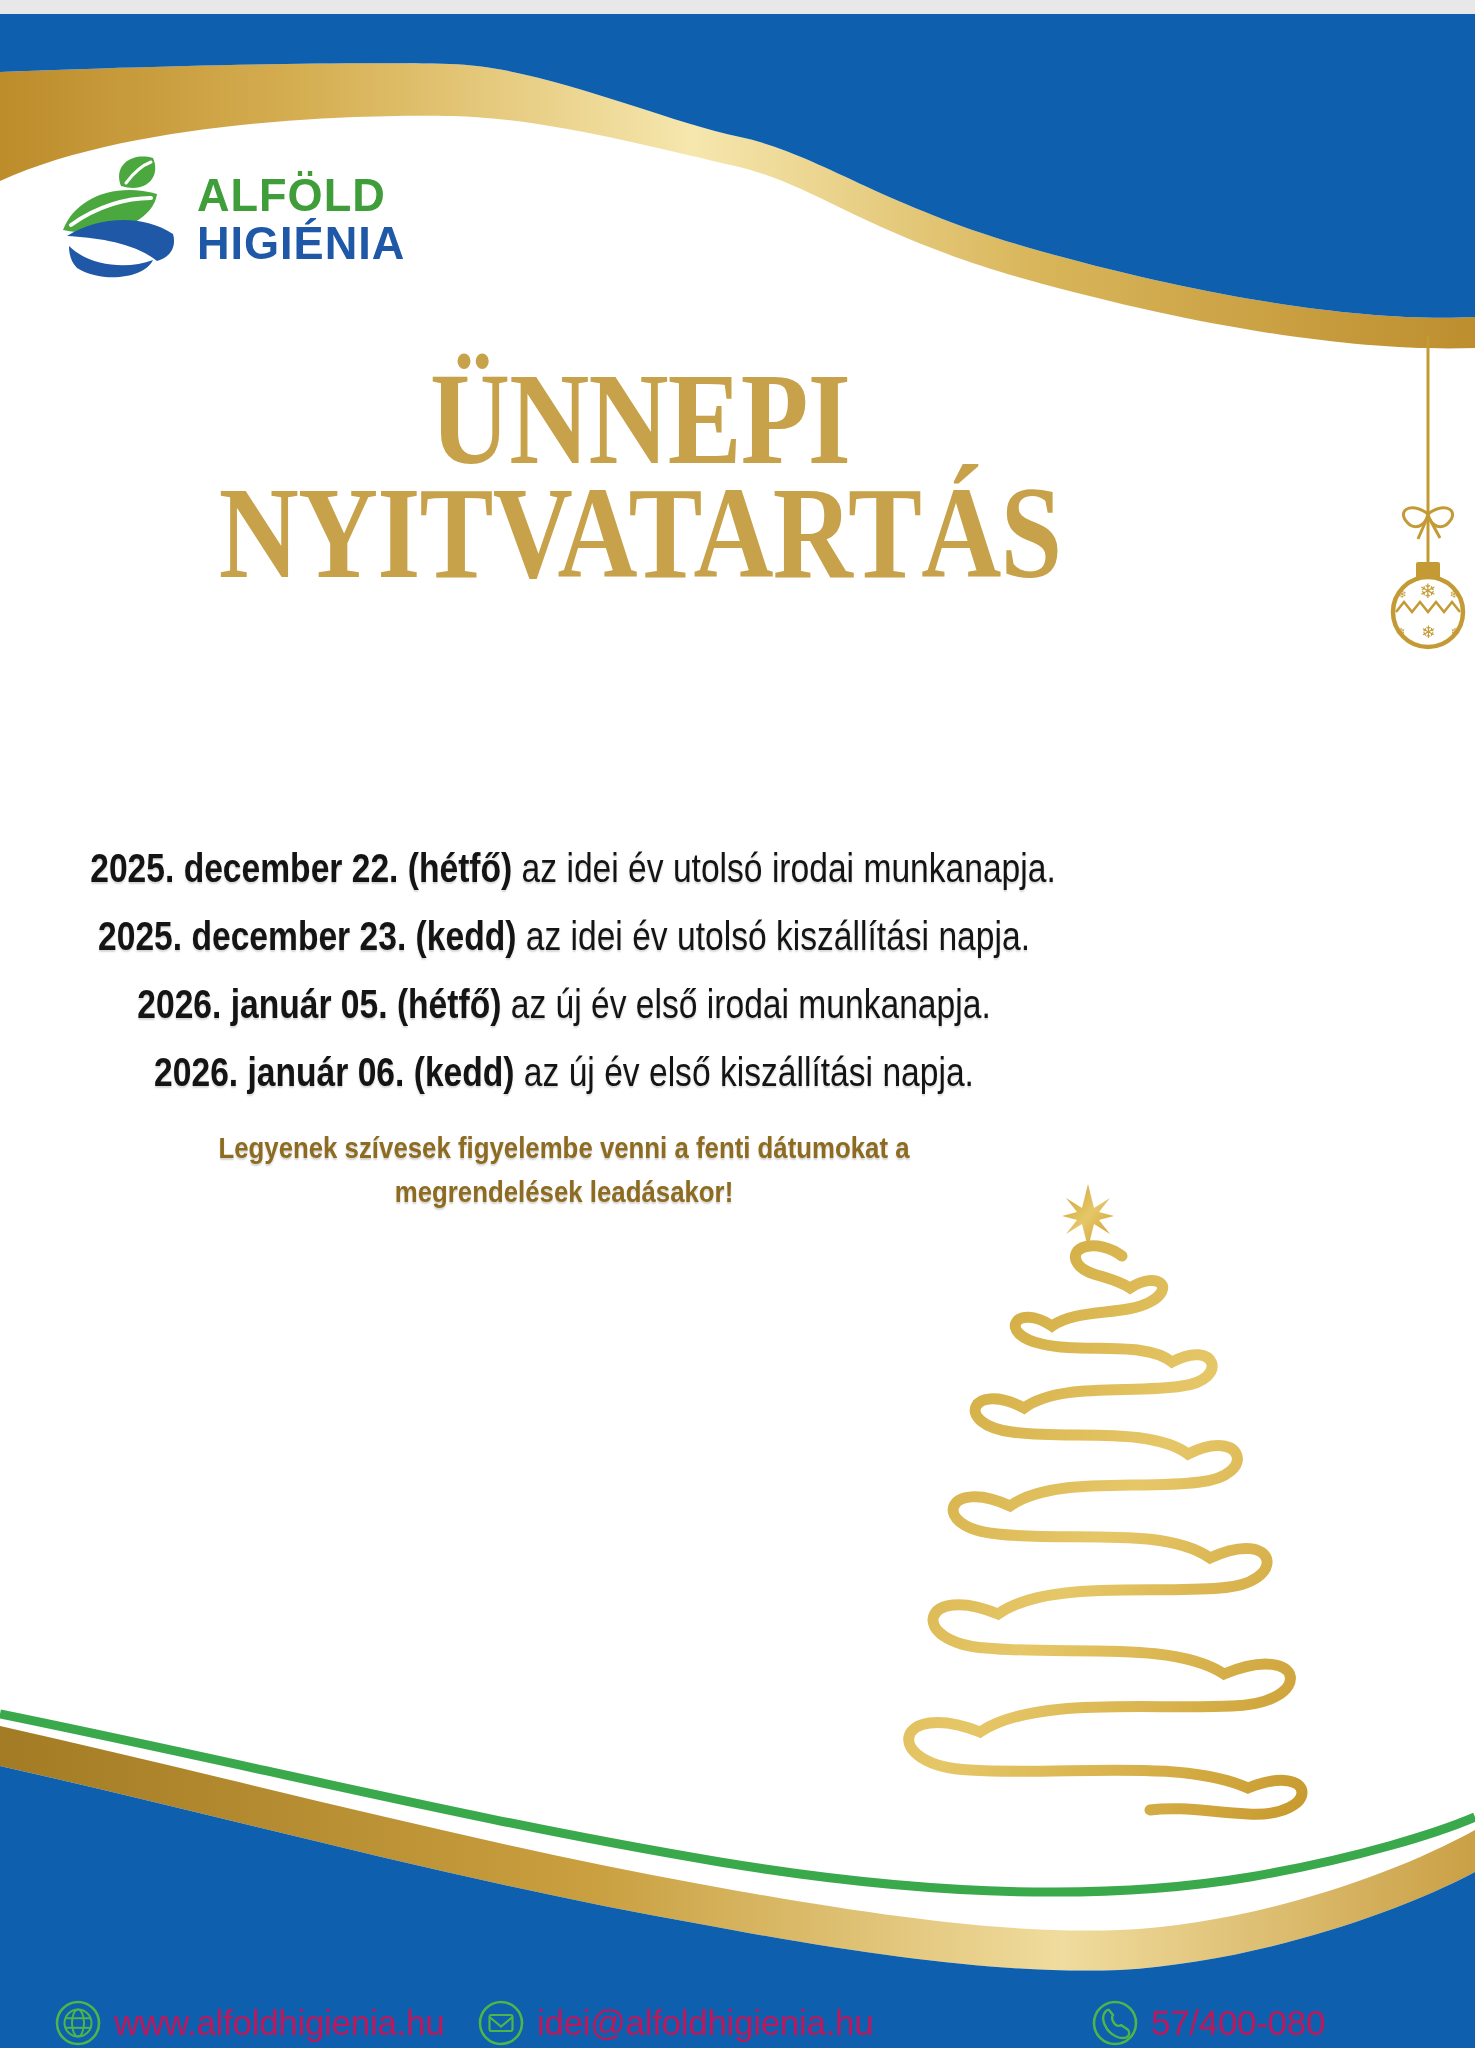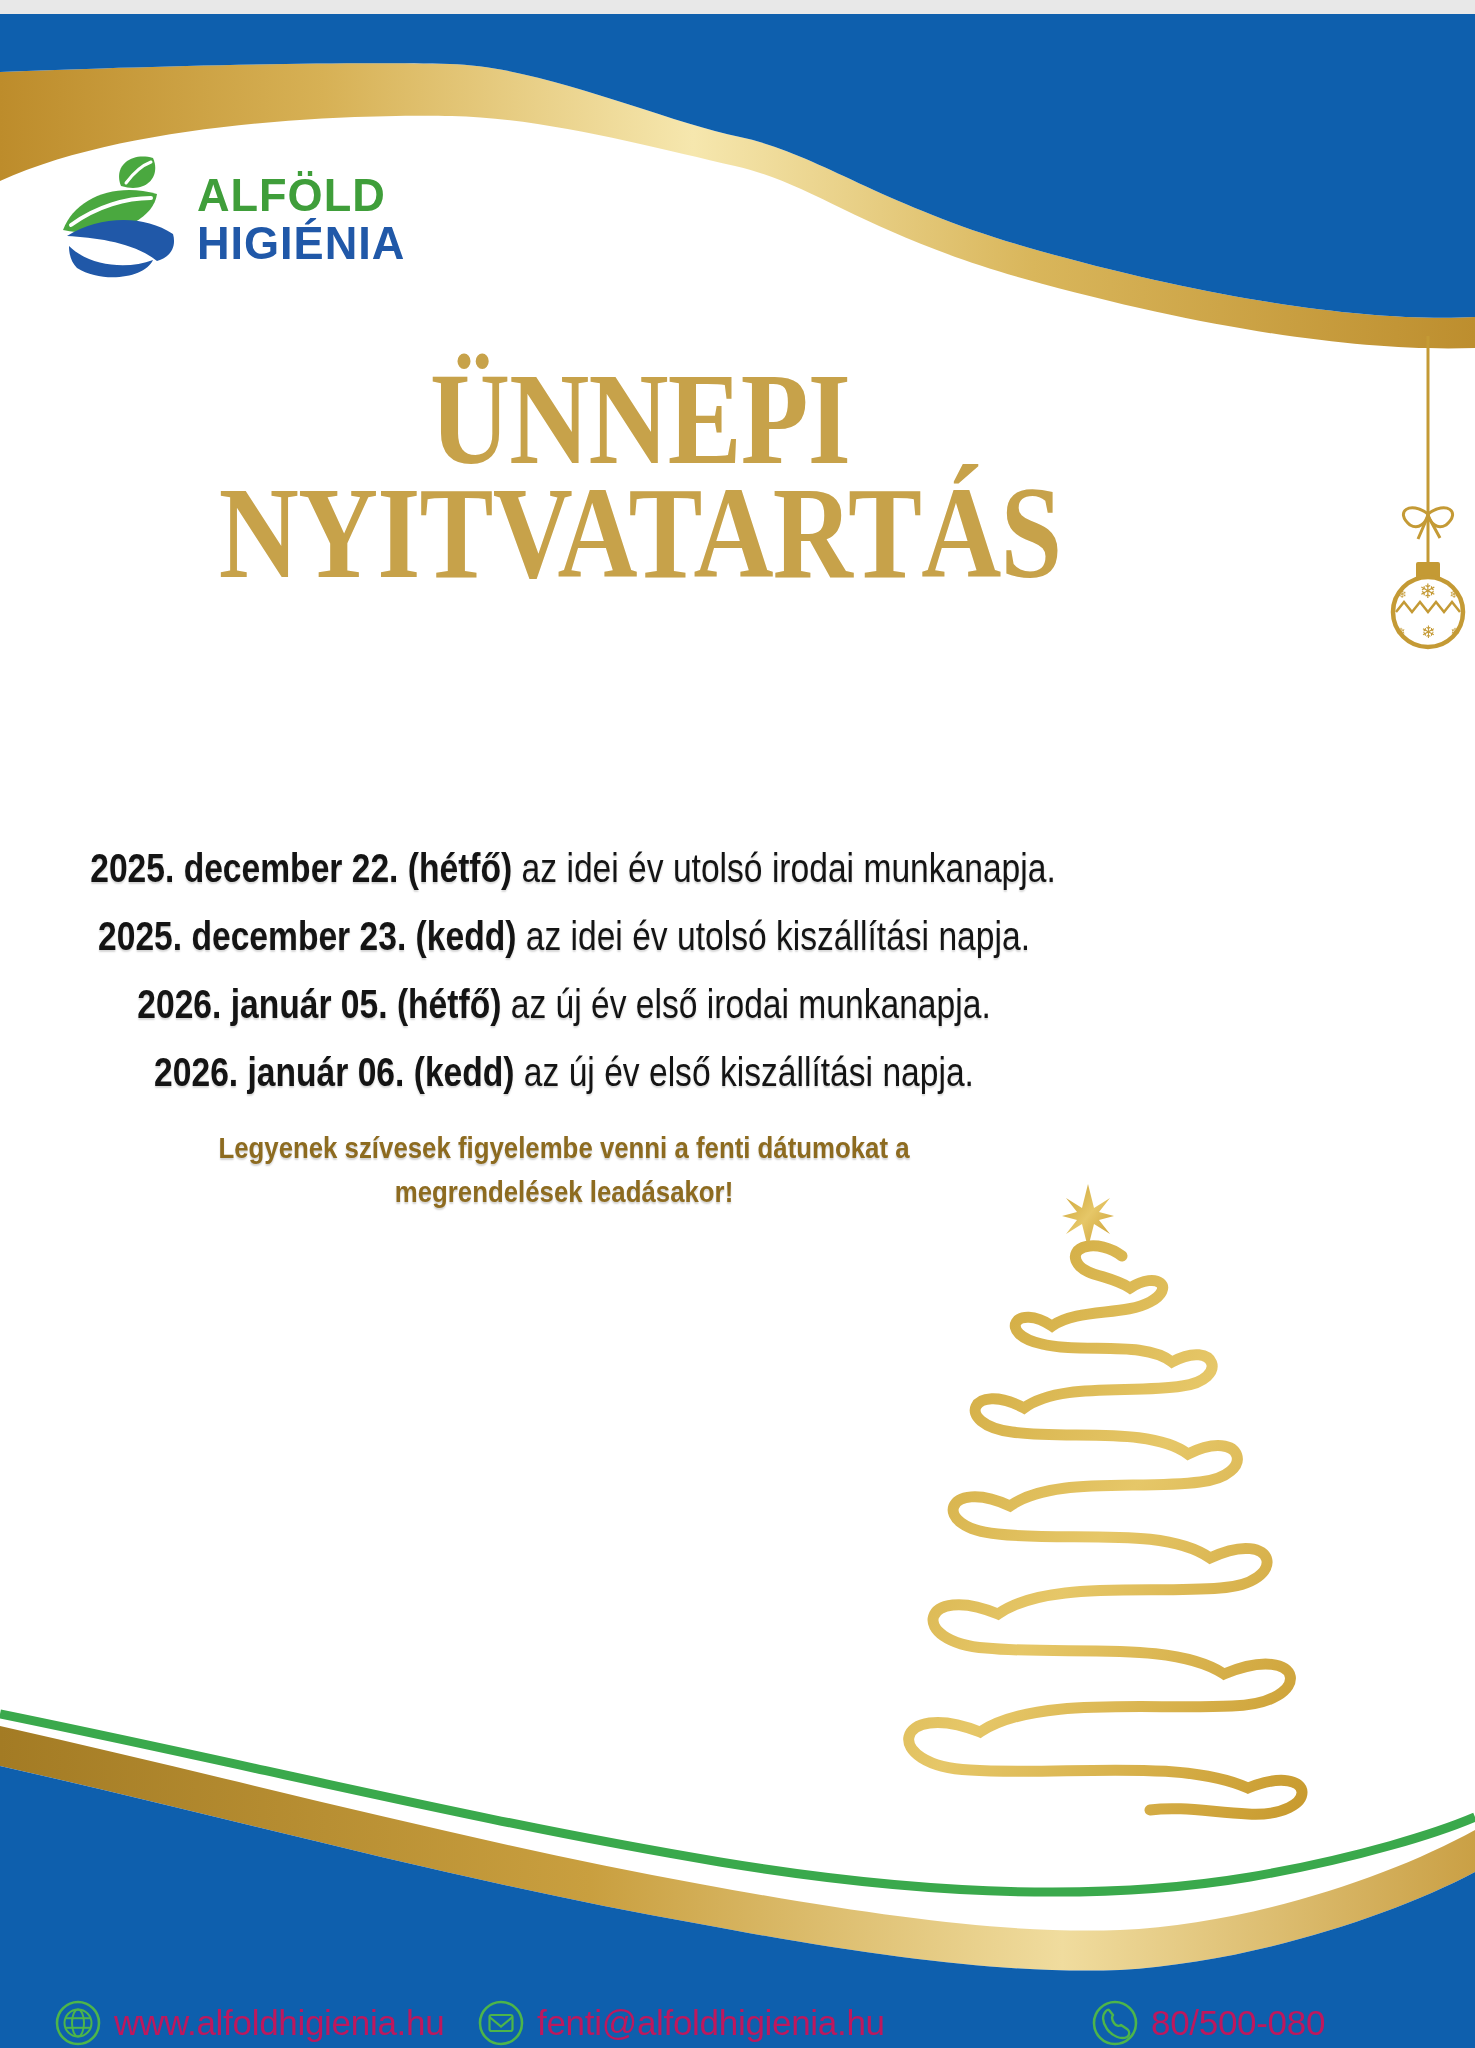--- a/index.html
+++ b/index.html
@@ -200,26 +200,26 @@
   </div>
 
   <div class="footer-item footer-email">
     <svg class="footer-icon" width="46" height="46" viewBox="-23 -23 46 46" aria-hidden="true">
       <g fill="none" stroke="#4db54a">
         <circle r="21" stroke-width="2.6"></circle>
         <rect x="-11.5" y="-8" width="23" height="16" rx="2" stroke-width="2.2"></rect>
         <polyline points="-11.5,-6 0,3.5 11.5,-6" stroke-width="2.2"></polyline>
       </g>
     </svg>
-    <span>fenti@alfoldhigienia.hu</span>
+    <span>idei@alfoldhigienia.hu</span>
   </div>
 
   <div class="footer-item footer-phone">
     <svg class="footer-icon" width="46" height="46" viewBox="-23 -23 46 46" aria-hidden="true">
       <g fill="none" stroke="#4db54a">
         <circle r="21" stroke-width="2.6"></circle>
         <path stroke-width="2.4" stroke-linejoin="round" d="M-9,-12 C-13,-8 -13,-1 -8,6 C-3,13 6,17 12,14 C15,12 15,8 12,6 L6,2 C4,3.5 1,3 -1,0 C-3,-3 -3.5,-6 -2,-8 L-6,-13 C-7,-14 -8,-13 -9,-12 Z"></path>
       </g>
     </svg>
-    <span>80/500-080</span>
+    <span>57/400-080</span>
   </div>
 
 </div>
 
 </body></html>

